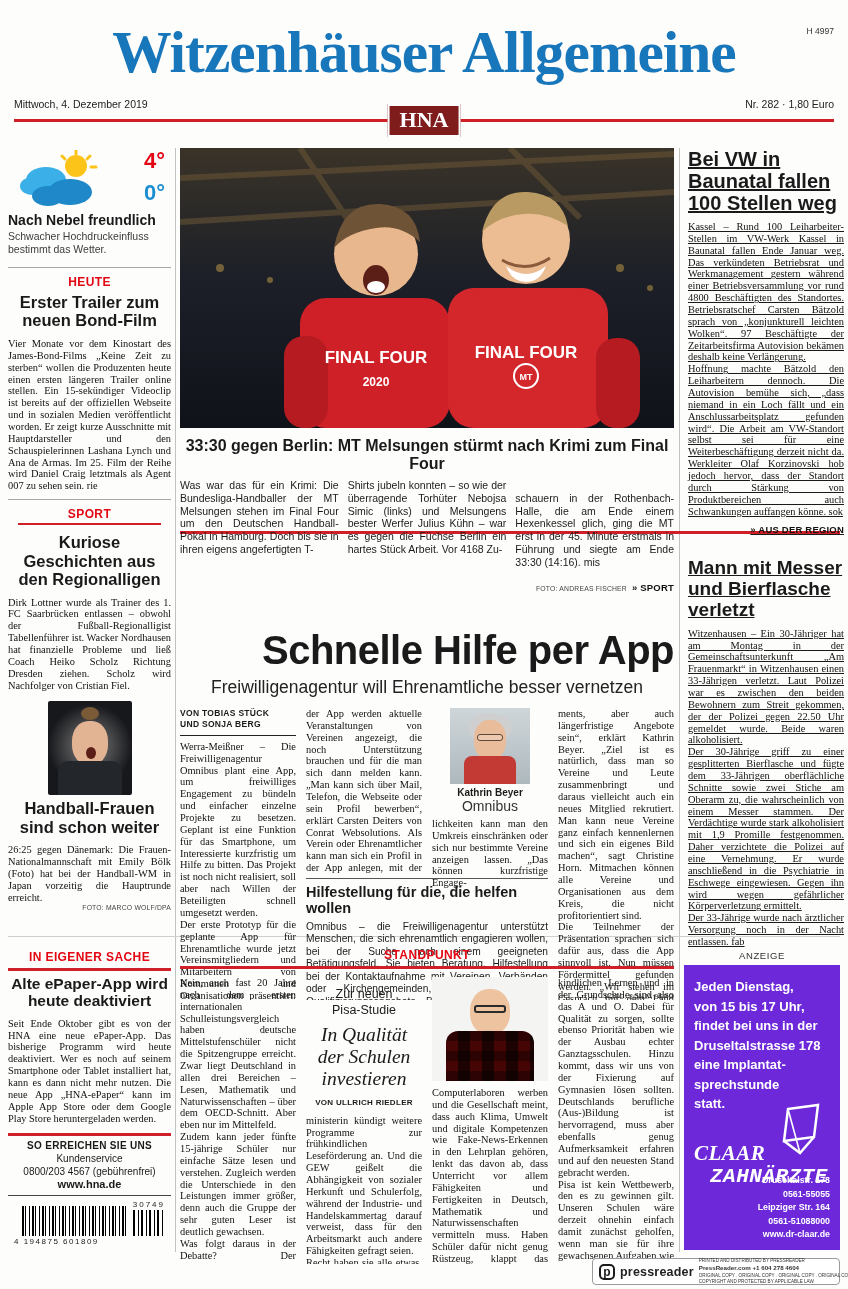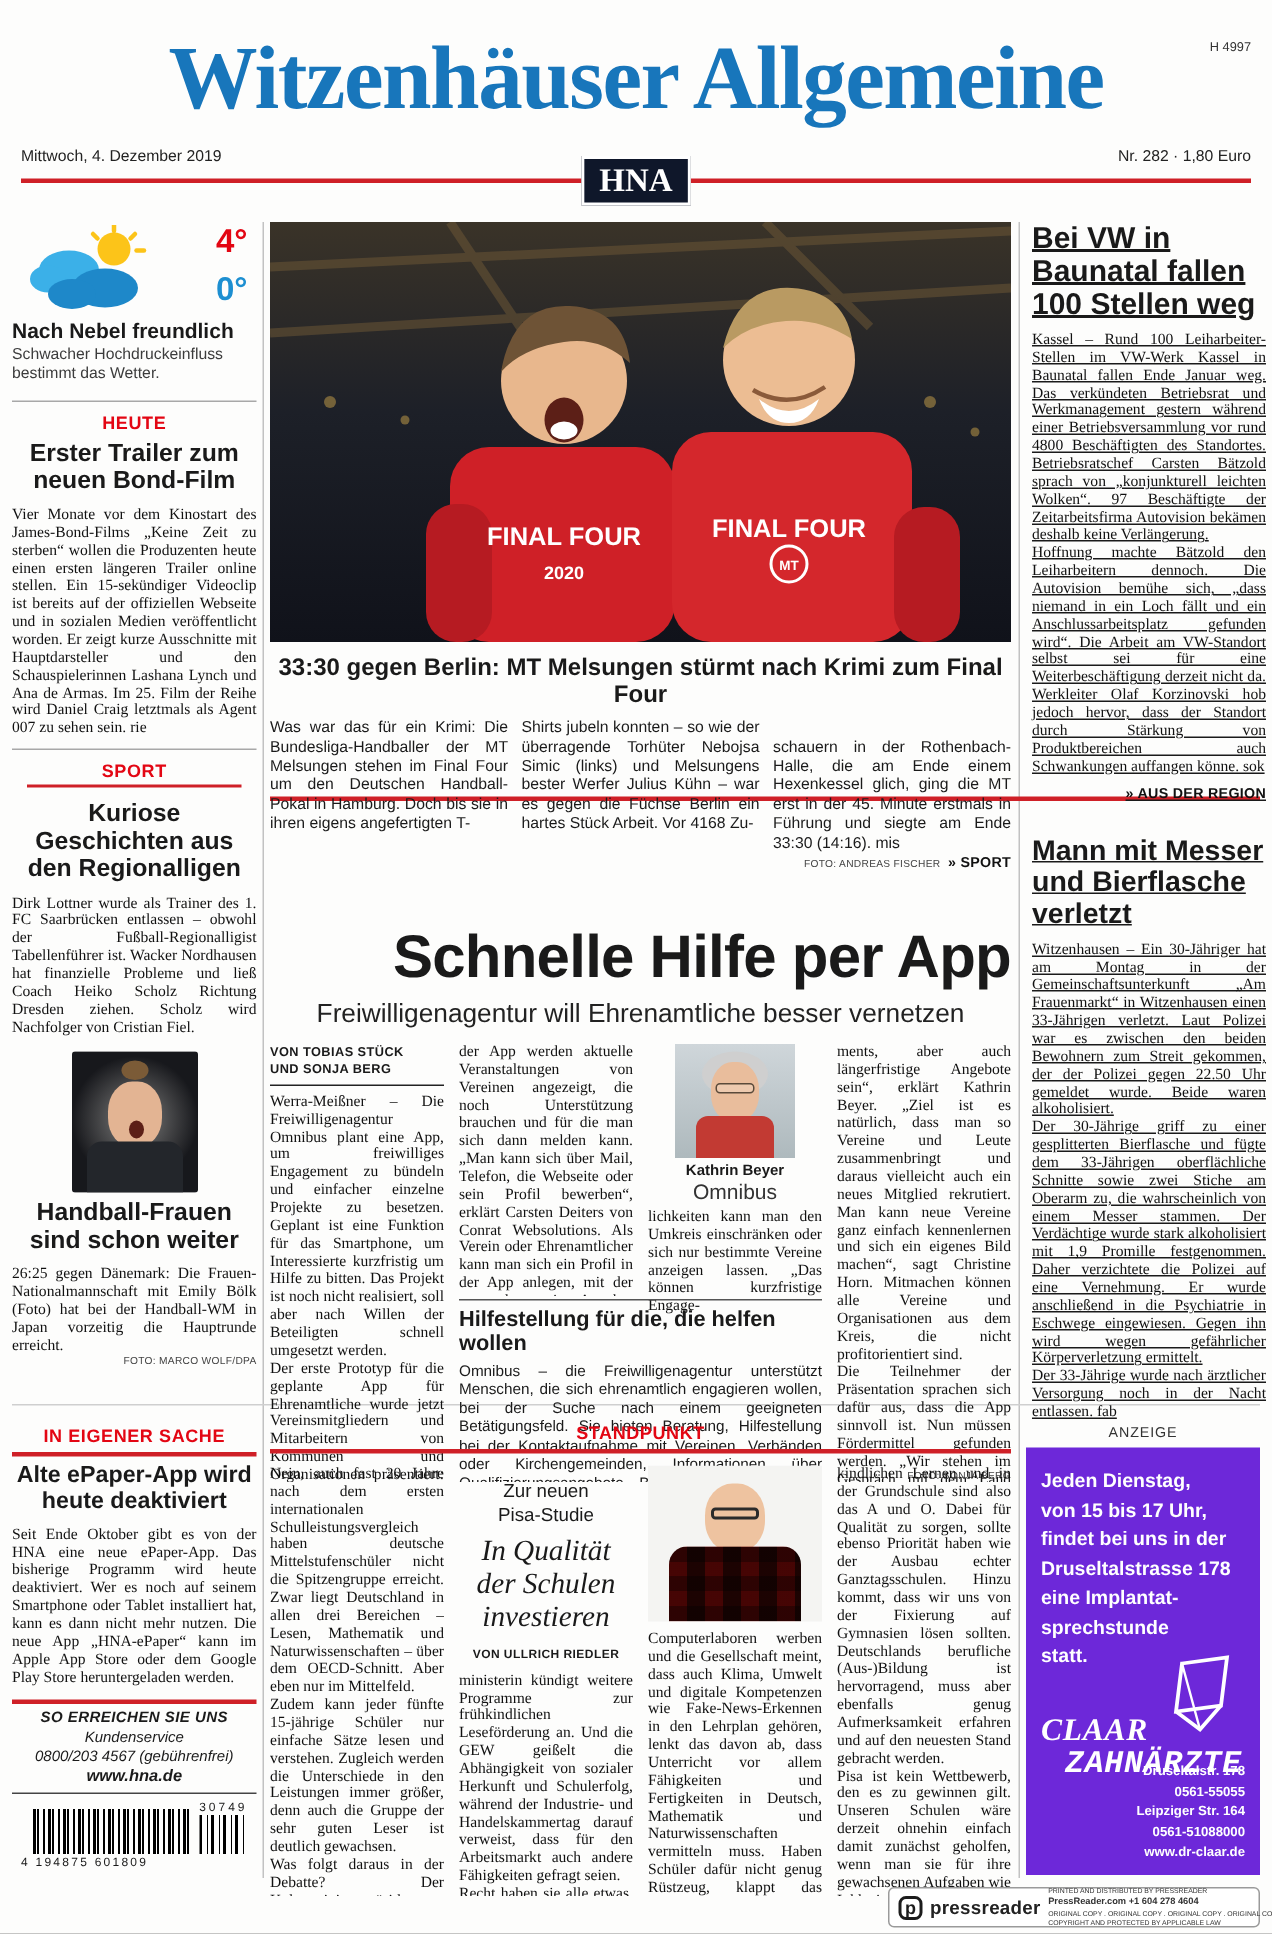--- a/index.html
+++ b/index.html
@@ -9,21 +9,21 @@
 
   
   .hcode{position:absolute;top:26px;right:14px;font-size:8.5px;color:#333;}
   .mast-title{position:absolute;top:18px;left:0;width:100%;margin:0;text-align:center;
       font-family:"Liberation Serif",serif;font-weight:bold;font-size:60px;color:#1876bb;
       letter-spacing:-1px;transform:scaleX(.99);}
   .dateline{position:absolute;top:98px;left:14px;right:14px;font-size:10.5px;color:#222;}
   .dateline .right{float:right;}
   .mast-rule{position:absolute;top:119px;left:14px;right:14px;height:3px;background:#cf2027;}
   .hna-box{position:absolute;left:50%;top:-15px;transform:translateX(-50%);
-      background:#0f172a;color:#fff;font-family:"Liberation Serif",serif;font-weight:bold;
+      background:#7f1d1d;color:#fff;font-family:"Liberation Serif",serif;font-weight:bold;
       font-size:22px;padding:3px 10px 4px;border:2px solid #fff;line-height:1;}
 
   
   .vline{position:absolute;top:148px;height:1104px;width:1px;background:#c2c2c2;}
   .hairline{position:absolute;left:8px;right:8px;top:936px;height:1px;background:#cfcfcf;}
   .red-across{position:absolute;left:180px;right:8px;top:531px;height:3px;background:#cf2027;}
 
   .colL{position:absolute;left:8px;top:148px;width:163px;}
   .colC{position:absolute;left:180px;top:148px;width:494px;}
   .colR{position:absolute;left:684px;top:148px;width:156px;height:1104px;}
@@ -47,38 +47,38 @@
   .h-left{font-size:16.5px;font-weight:bold;text-align:center;line-height:1.12;margin:4px 2px 8px;}
   .rule-red-thin{height:2px;background:#cf2027;border:0;margin:2px 10px 8px;}
   .photo-emily{width:84px;height:94px;margin:10px auto 4px;border-radius:2px;
       background:radial-gradient(circle at 50% 48%,#6b6b6b 0 9px,#17181c 42px),#101114;position:relative;overflow:hidden;}
   .photo-emily .face{position:absolute;left:24px;top:20px;width:36px;height:44px;border-radius:45%;
       background:#e3b493;}
   .photo-emily .mouth{position:absolute;left:38px;top:46px;width:10px;height:12px;border-radius:50%;background:#5c1f17;}
   .photo-emily .hairbun{position:absolute;left:33px;top:6px;width:18px;height:13px;border-radius:50%;background:#7b5b37;}
   .photo-emily .shirt{position:absolute;left:10px;top:60px;width:64px;height:34px;border-radius:10px 10px 0 0;background:#23262b;}
   .left-bottom{position:absolute;top:802px;left:0;width:163px;}
-  .contact{margin-top:4px;text-align:center;font-style:italic;}
+  .contact{margin-top:4px;text-align:center;}
   .contact .c1{font-size:10px;font-weight:bold;letter-spacing:.3px;}
   .contact .c2{font-size:10px;margin-top:2px;}
   .contact .c4{font-size:11px;font-weight:bold;margin-top:1px;}
   .barcode-wrap{position:relative;margin-top:4px;height:46px;}
   .bars{position:absolute;left:14px;top:6px;width:104px;height:30px;
      background:repeating-linear-gradient(90deg,#000 0 2px,#fff 2px 3px,#000 3px 4px,#fff 4px 7px,#000 7px 8px,#fff 8px 10px);}
   .bars2{position:absolute;right:8px;top:10px;width:30px;height:26px;
      background:repeating-linear-gradient(90deg,#000 0 2px,#fff 2px 5px,#000 5px 6px,#fff 6px 8px);}
   .bc-top{position:absolute;right:6px;top:0;font-size:8px;letter-spacing:2px;}
   .bc-bottom{position:absolute;left:6px;top:37px;font-size:8px;letter-spacing:1.5px;}
 
   
   .lead-photo{width:494px;height:280px;display:block;}
   .ph-headline{font-size:16px;font-weight:bold;text-align:center;margin:9px 0 6px;}
   .caption-cols{display:flex;gap:9px;}
   .cap-col{flex:1;font-size:10.5px;line-height:1.22;text-align:justify;white-space:pre-line;}
-  .cap-tail{display:flex;justify-content:flex-end;gap:5px;align-items:baseline;margin-top:1px;}
+  .cap-tail{display:flex;justify-content:flex-end;gap:5px;align-items:baseline;margin-top:13px;}
   .mh{font-size:40px;font-weight:bold;text-align:right;margin:22px 0 2px;letter-spacing:-.5px;}
   .msub{font-size:17.5px;text-align:center;margin:4px 0 10px;color:#222;}
   .art-cols{position:relative;height:292px;overflow:hidden;}
   .acol{position:absolute;top:0;width:116px;height:292px;overflow:hidden;}
   .acol.c1{left:0;} .acol.c2{left:126px;height:168px;} .acol.c3{left:252px;} .acol.c4{left:378px;}
   .byline{font-size:8.5px;font-weight:bold;letter-spacing:.3px;line-height:1.35;}
   .byline-rule{border:0;border-top:1px solid #222;margin:4px 0 5px;}
   .portrait{width:80px;height:76px;margin:0 auto;background:linear-gradient(#cfd6da,#aeb9bd);position:relative;overflow:hidden;}
   .portrait .hair{position:absolute;left:18px;top:5px;width:44px;height:30px;border-radius:50%;background:#cfcfcf;}
   .portrait .face{position:absolute;left:24px;top:12px;width:32px;height:40px;border-radius:45%;background:#e9bd9c;}

